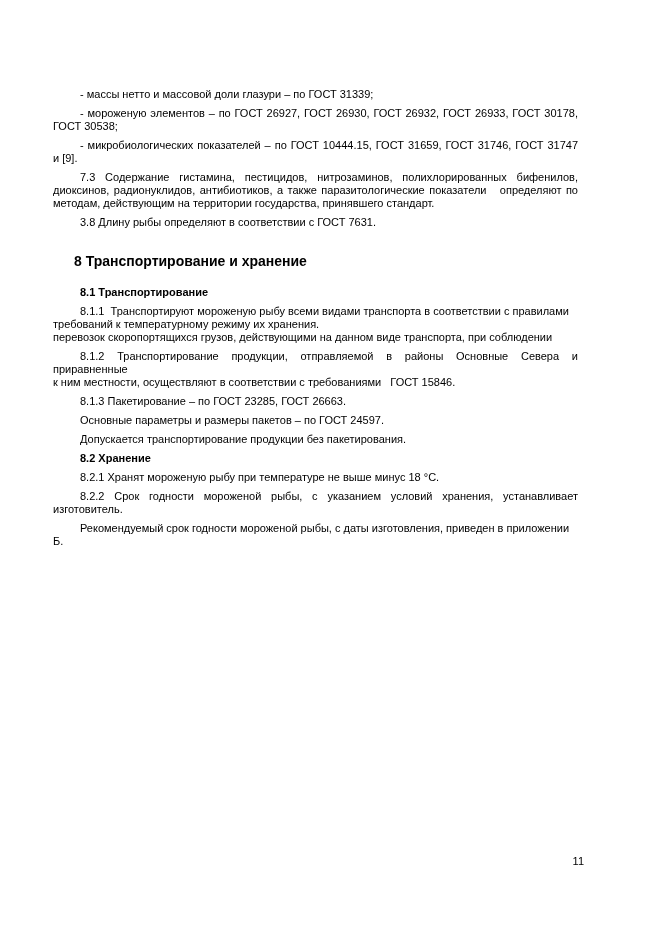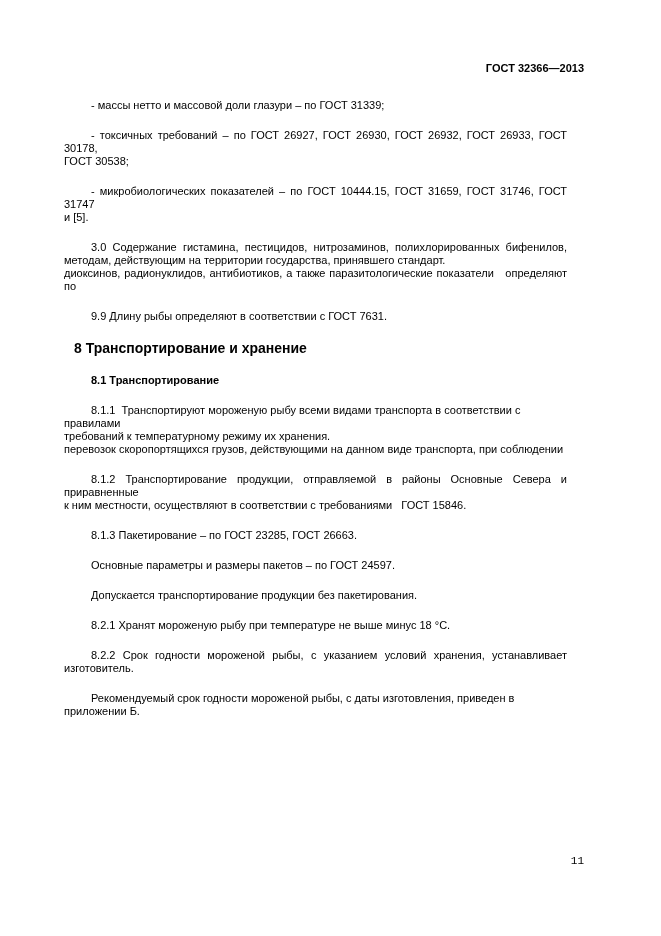--- a/index.html
+++ b/index.html
@@ -27,80 +27,78 @@
     line-height: 14px;
     font-weight: bold;
   }
   .content {
     position: absolute;
     top: 82px;
     left: 47px;
     width: 537px;
   }
   .block {
-    margin: 17px;
+    margin: 6px;
   }
   .line {
     font-size: 11px;
     line-height: 13px;
     white-space: normal;
   }
   .line.indent {
     text-indent: 27px;
   }
   .line.justify {
     text-align: justify;
     text-align-last: justify;
   }
   .line.bold {
     font-weight: bold;
   }
   .section-heading {
     font-size: 14px;
     line-height: 17px;
     font-weight: bold;
-    margin: 11px 0 16px 0;
+    margin: 24px 0 16px 0;
     text-indent: 27px;
   }
   .page-number {
     position: absolute;
     top: 855px;
     left: 47px;
     width: 537px;
     text-align: right;
     font-size: 11px;
     line-height: 13px;
-    font-family: Liberation Mono, monospace;
   }
 </style>
 </head>
 <body>
 
 <div class="page">
-  <div class="doc-header">ГОСТ 32366—2013</div>
 
   <div class="content">
       <div class="block">
         <div class="line indent">- массы нетто и массовой доли глазури – по ГОСТ 31339;</div>
       </div>
       <div class="block">
-        <div class="line indent justify">- токсичных требований – по ГОСТ 26927, ГОСТ 26930, ГОСТ 26932, ГОСТ 26933, ГОСТ 30178,</div>
+        <div class="line indent justify">- мороженую элементов – по ГОСТ 26927, ГОСТ 26930, ГОСТ 26932, ГОСТ 26933, ГОСТ 30178,</div>
         <div class="line">ГОСТ 30538;</div>
       </div>
       <div class="block">
         <div class="line indent justify">- микробиологических показателей – по ГОСТ 10444.15, ГОСТ 31659, ГОСТ 31746, ГОСТ 31747</div>
-        <div class="line">и [5].</div>
+        <div class="line">и [9].</div>
       </div>
       <div class="block">
-        <div class="line indent justify">3.0 Содержание гистамина, пестицидов, нитрозаминов, полихлорированных бифенилов,</div>
+        <div class="line indent justify">7.3 Содержание гистамина, пестицидов, нитрозаминов, полихлорированных бифенилов,</div>
+        <div class="line justify">диоксинов, радионуклидов, антибиотиков, а также паразитологические показатели&nbsp;&nbsp; определяют по</div>
         <div class="line">методам, действующим на территории государства, принявшего стандарт.</div>
-        <div class="line justify">диоксинов, радионуклидов, антибиотиков, а также паразитологические показатели&nbsp;&nbsp; определяют по</div>
       </div>
       <div class="block">
-        <div class="line indent">9.9 Длину рыбы определяют в соответствии с ГОСТ 7631.</div>
+        <div class="line indent">3.8 Длину рыбы определяют в соответствии с ГОСТ 7631.</div>
       </div>
       <div class="section-heading">8 Транспортирование и хранение</div>
       <div class="block">
         <div class="line indent bold">8.1 Транспортирование</div>
       </div>
       <div class="block">
         <div class="line indent">8.1.1&nbsp; Транспортируют мороженую рыбу всеми видами транспорта в соответствии с правилами</div>
         <div class="line">требований к температурному режиму их хранения.</div>
         <div class="line">перевозок скоропортящихся грузов, действующими на данном виде транспорта, при соблюдении</div>
       </div>
@@ -111,20 +109,23 @@
       <div class="block">
         <div class="line indent">8.1.3 Пакетирование – по ГОСТ 23285, ГОСТ 26663.</div>
       </div>
       <div class="block">
         <div class="line indent">Основные параметры и размеры пакетов – по ГОСТ 24597.</div>
       </div>
       <div class="block">
         <div class="line indent">Допускается транспортирование продукции без пакетирования.</div>
       </div>
       <div class="block">
+        <div class="line indent bold">8.2 Хранение</div>
+      </div>
+      <div class="block">
         <div class="line indent">8.2.1 Хранят мороженую рыбу при температуре не выше минус 18 °С.</div>
       </div>
       <div class="block">
         <div class="line indent justify">8.2.2 Срок годности мороженой рыбы, с указанием условий хранения, устанавливает</div>
         <div class="line">изготовитель.</div>
       </div>
       <div class="block">
         <div class="line indent">Рекомендуемый срок годности мороженой рыбы, с даты изготовления, приведен в приложении Б.</div>
       </div>
     </div>

